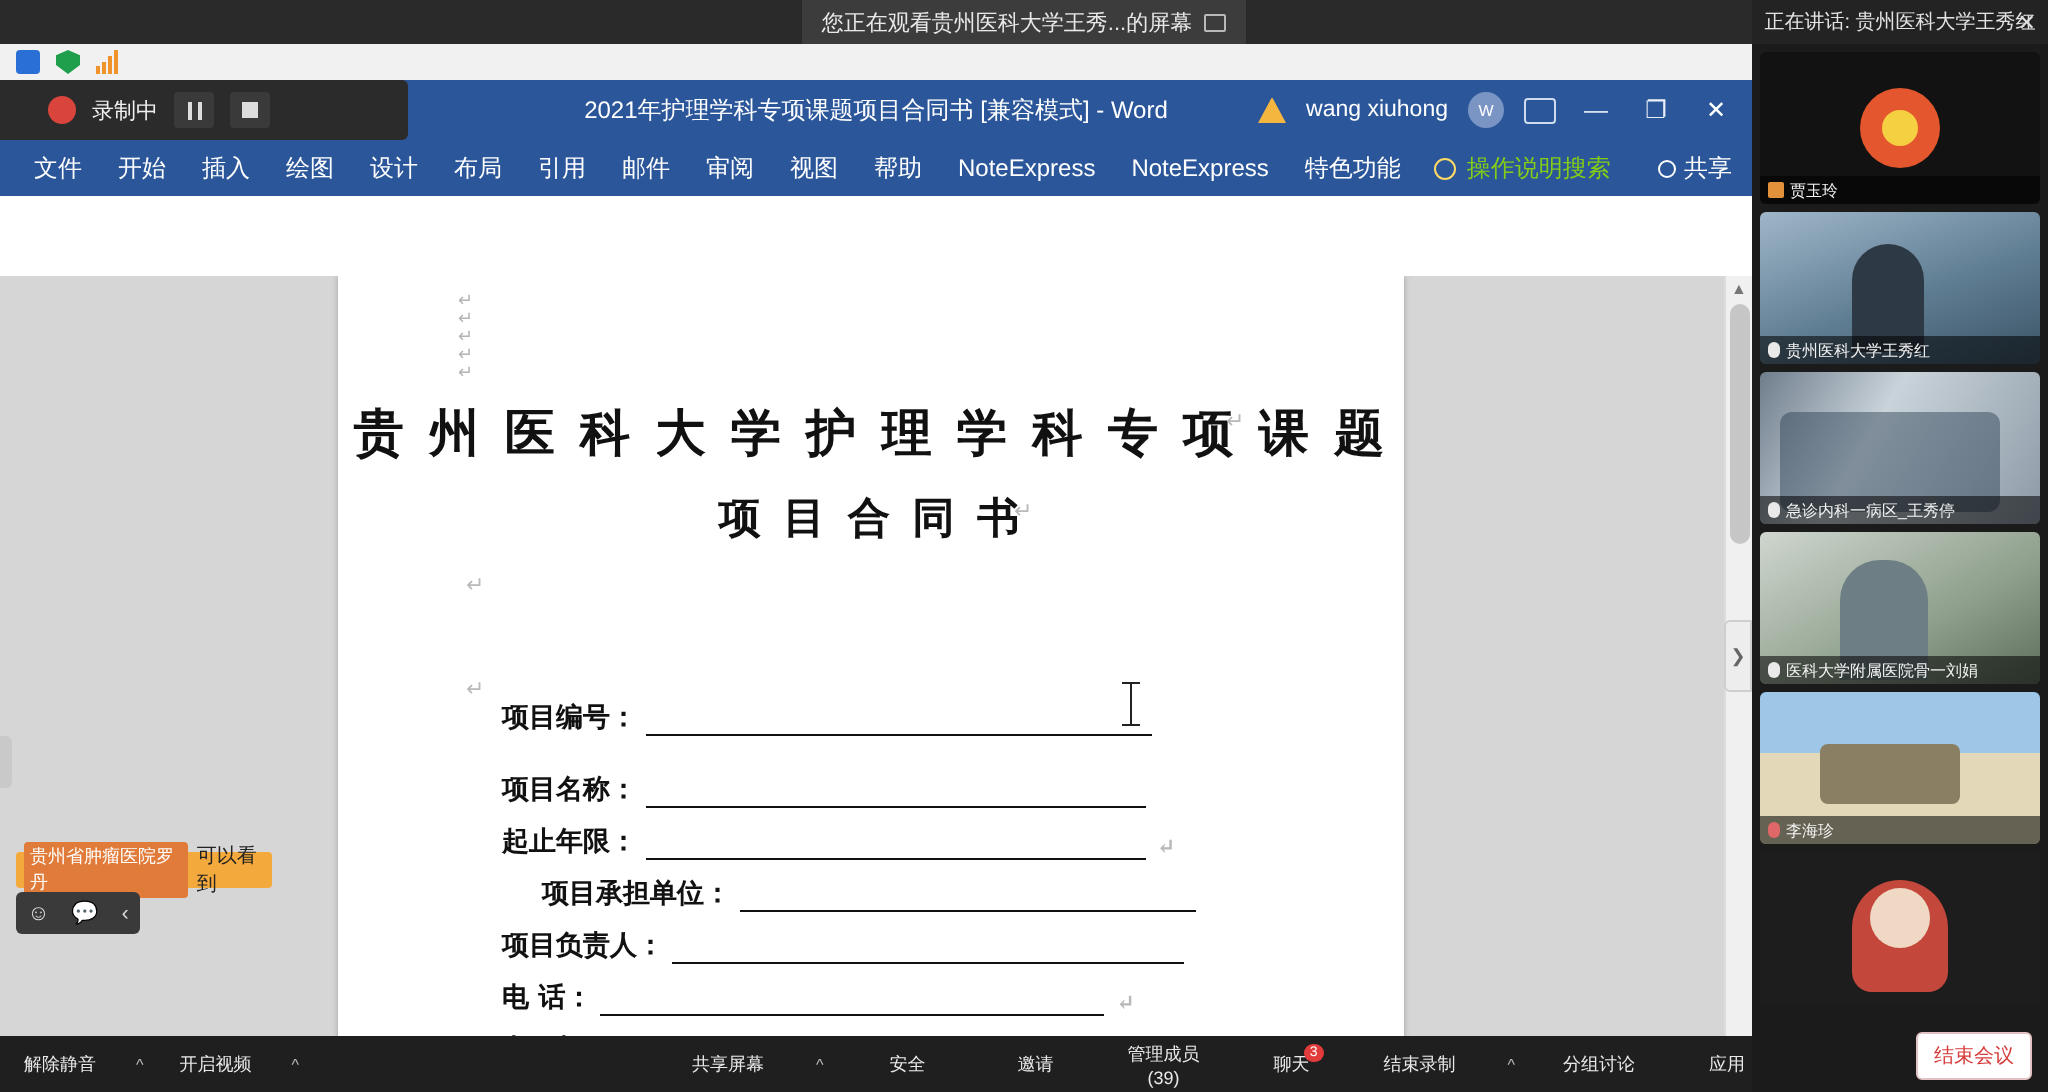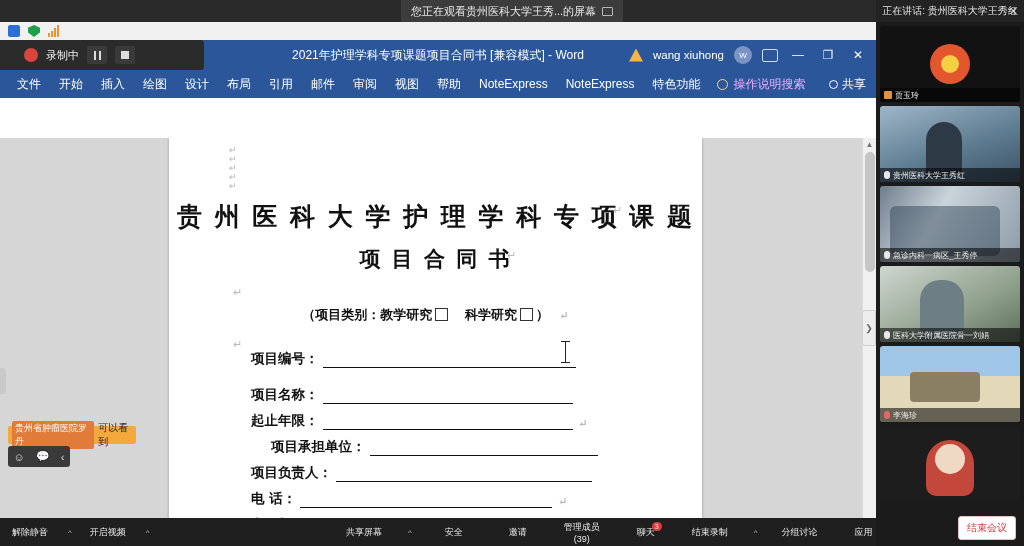--- a/index.html
+++ b/index.html
@@ -79,21 +79,21 @@
   #word-title .mini-icon{
     width:16px;height:13px;border:1.4px solid #cfdcf0;border-radius:2px;
   }
 
   #ribbon{
     height:28px; background:#2b579a; color:#fff; display:flex; align-items:center;
     font-size:12px; padding-left:8px; gap:0;
   }
   #ribbon .item{ padding:4px 9px; white-space:nowrap; }
   #ribbon .spacer{ flex:1; }
-  #ribbon .tellme{ display:flex; align-items:center; gap:5px; padding:4px 8px; color:#f0abfc; }
+  #ribbon .tellme{ display:flex; align-items:center; gap:5px; padding:4px 8px; color:#84cc16; }
   #ribbon .bulb{
     width:11px;height:11px;border-radius:50%;border:1.3px solid #ffd966;
   }
   #ribbon .share{ display:flex; align-items:center; gap:4px; padding:4px 10px; }
   #ribbon .share .p{
     width:9px;height:9px;border-radius:50%;border:1.3px solid #fff;
   }
 
   
   #doc-area{
@@ -324,24 +324,20 @@
       <div class="pilcrows">↵<br>↵<br>↵<br>↵<br>↵</div>
 
       <div class="doc-title" id="t1">贵 州 医 科 大 学 护 理 学 科 专 项 课 题</div>
       <span class="pmark" style="position:absolute; left:444px; top:66px;">↵</span>
 
       <div class="doc-title" id="t2">项 目 合 同 书</div>
       <span class="pmark" style="position:absolute; left:338px; top:111px;">↵</span>
 
       <span class="pm-left" style="top:148px;">↵</span>
 
-      <div id="cat">
-        <span>（项目类别：</span><span>教学研究</span><span class="box"></span>&nbsp;&nbsp;&nbsp;<span>科学研究</span><span class="box"></span><span>）</span>
-        <span class="pmark" style="margin-left:6px;">↵</span>
-      </div>
 
       <span class="pm-left" style="top:200px;">↵</span>
 
       <div class="field" style="top:212px;">
         <span class="lbl">项目编号：</span>
         <span class="line" style="width:253px;"></span>
       </div>
       <div class="field" style="top:248px;">
         <span class="lbl">项目名称：</span>
         <span class="line" style="width:250px;"></span>

